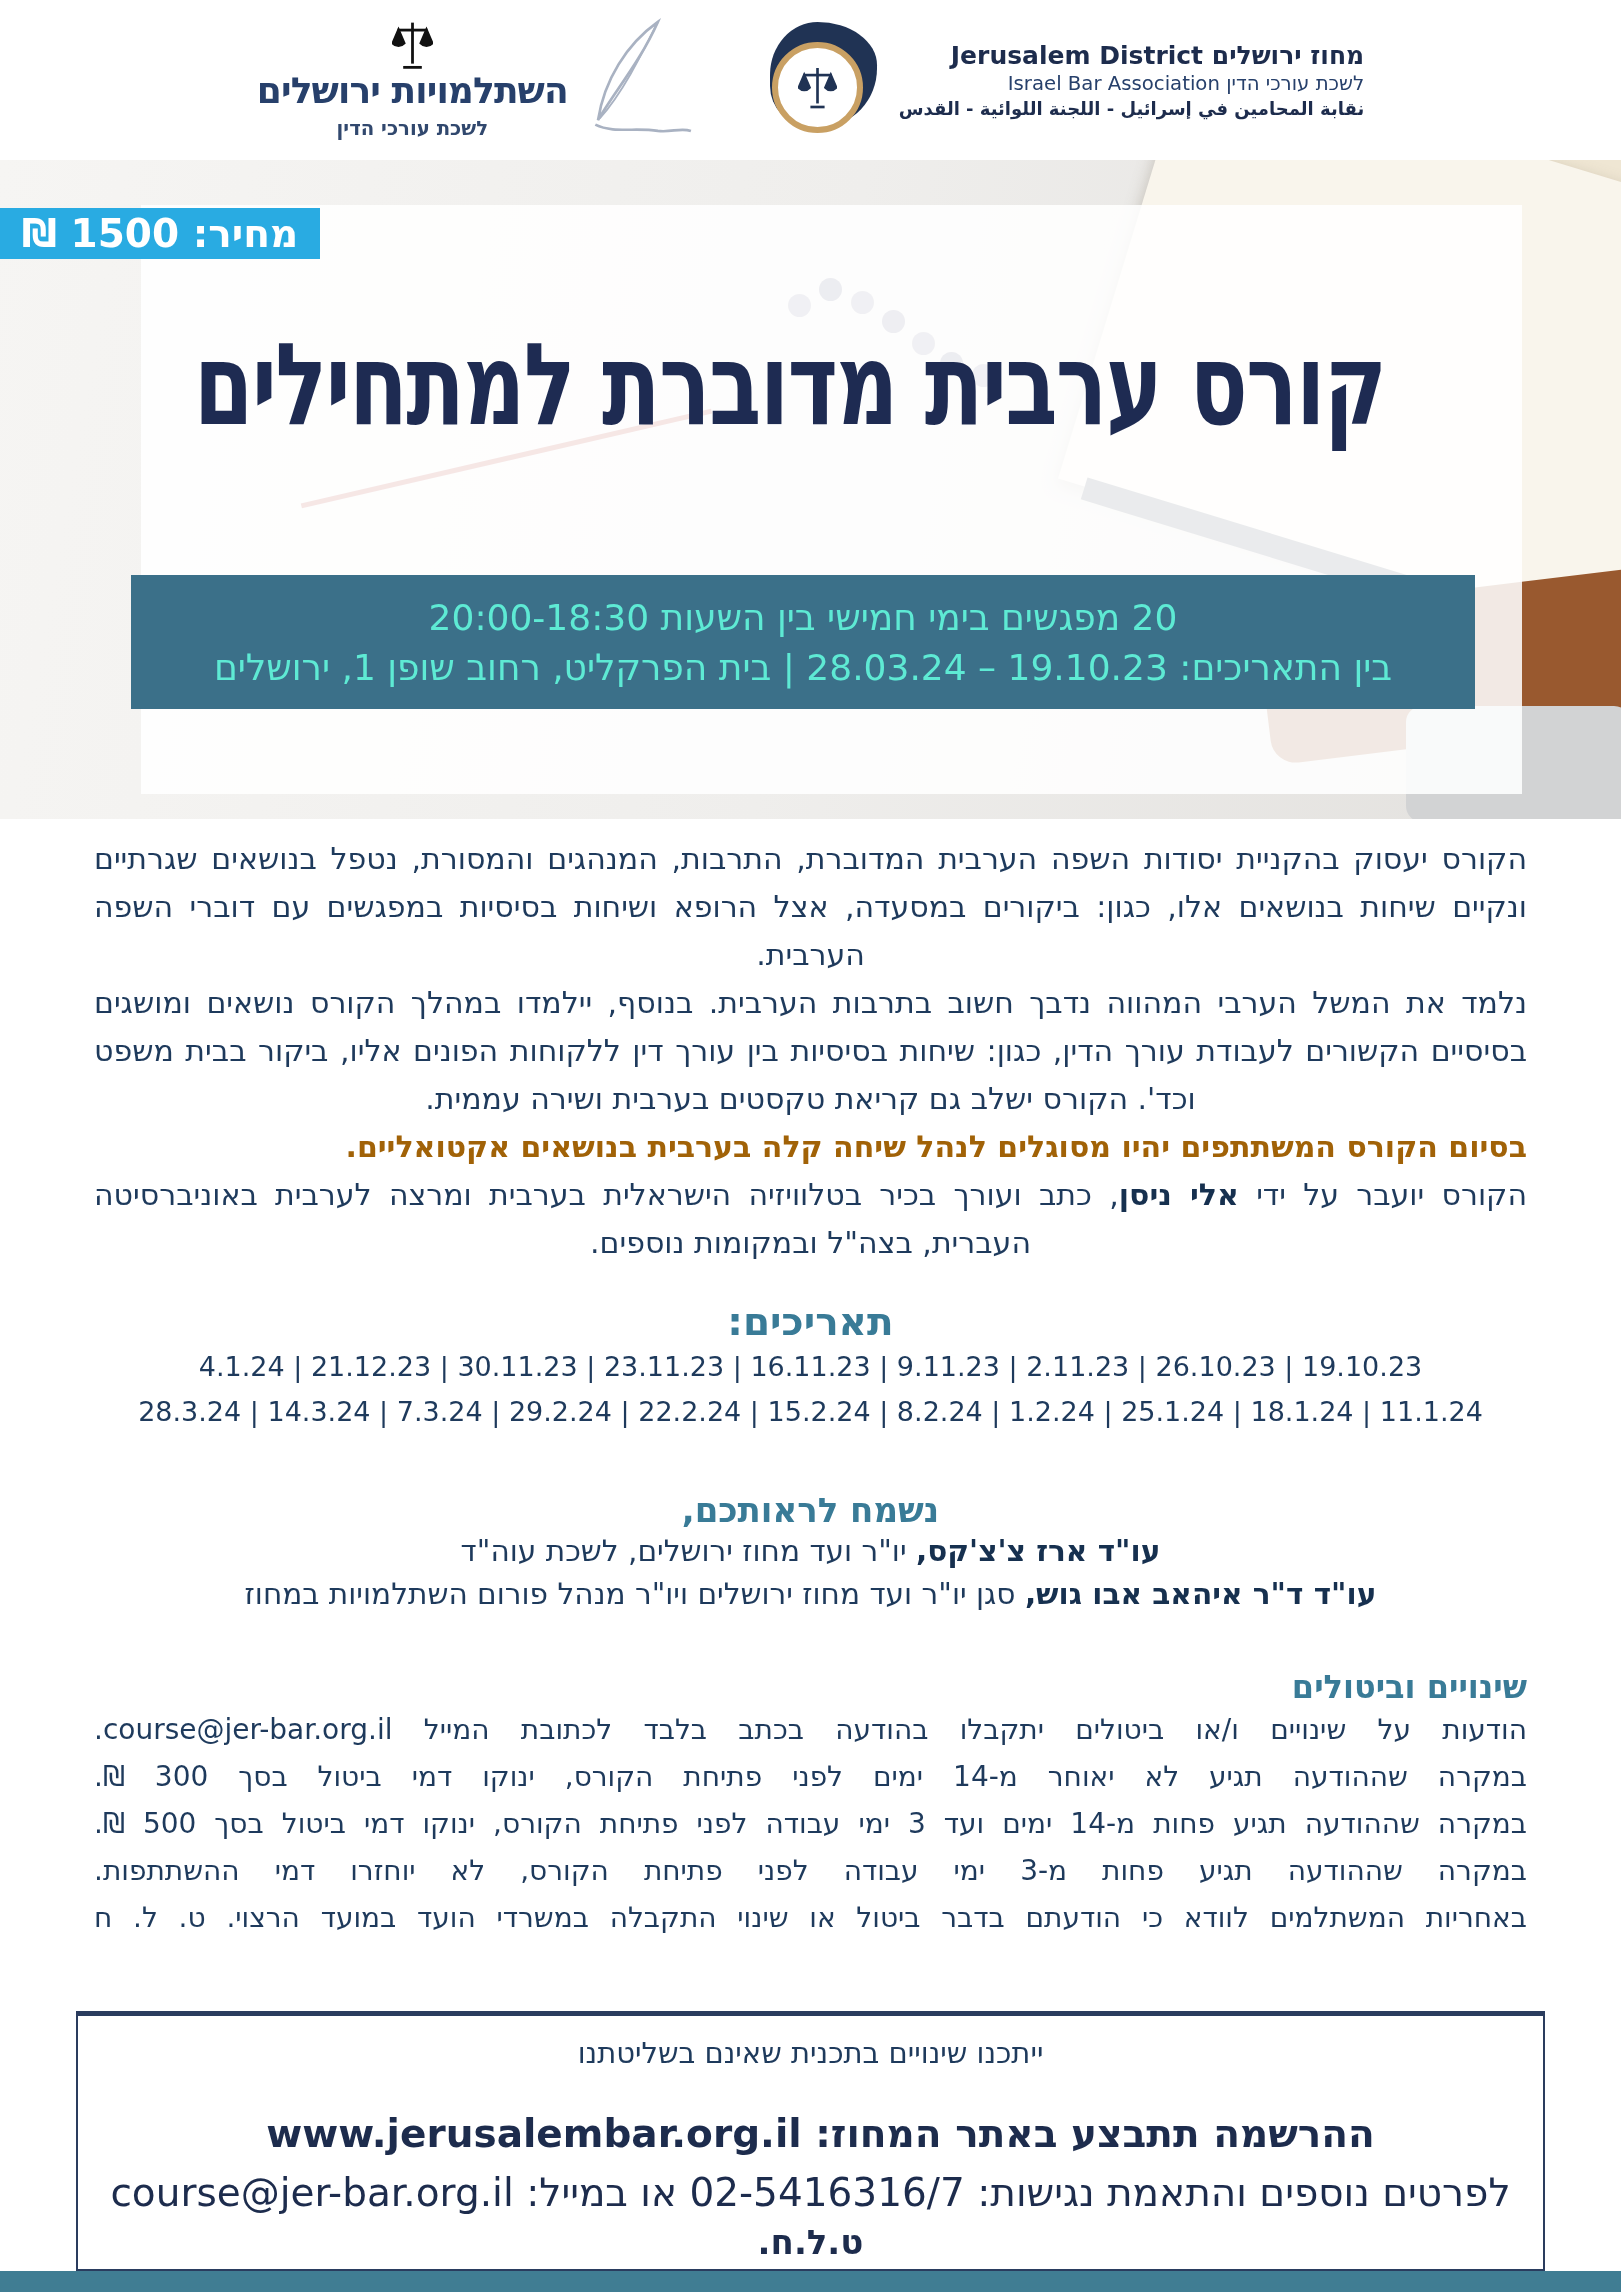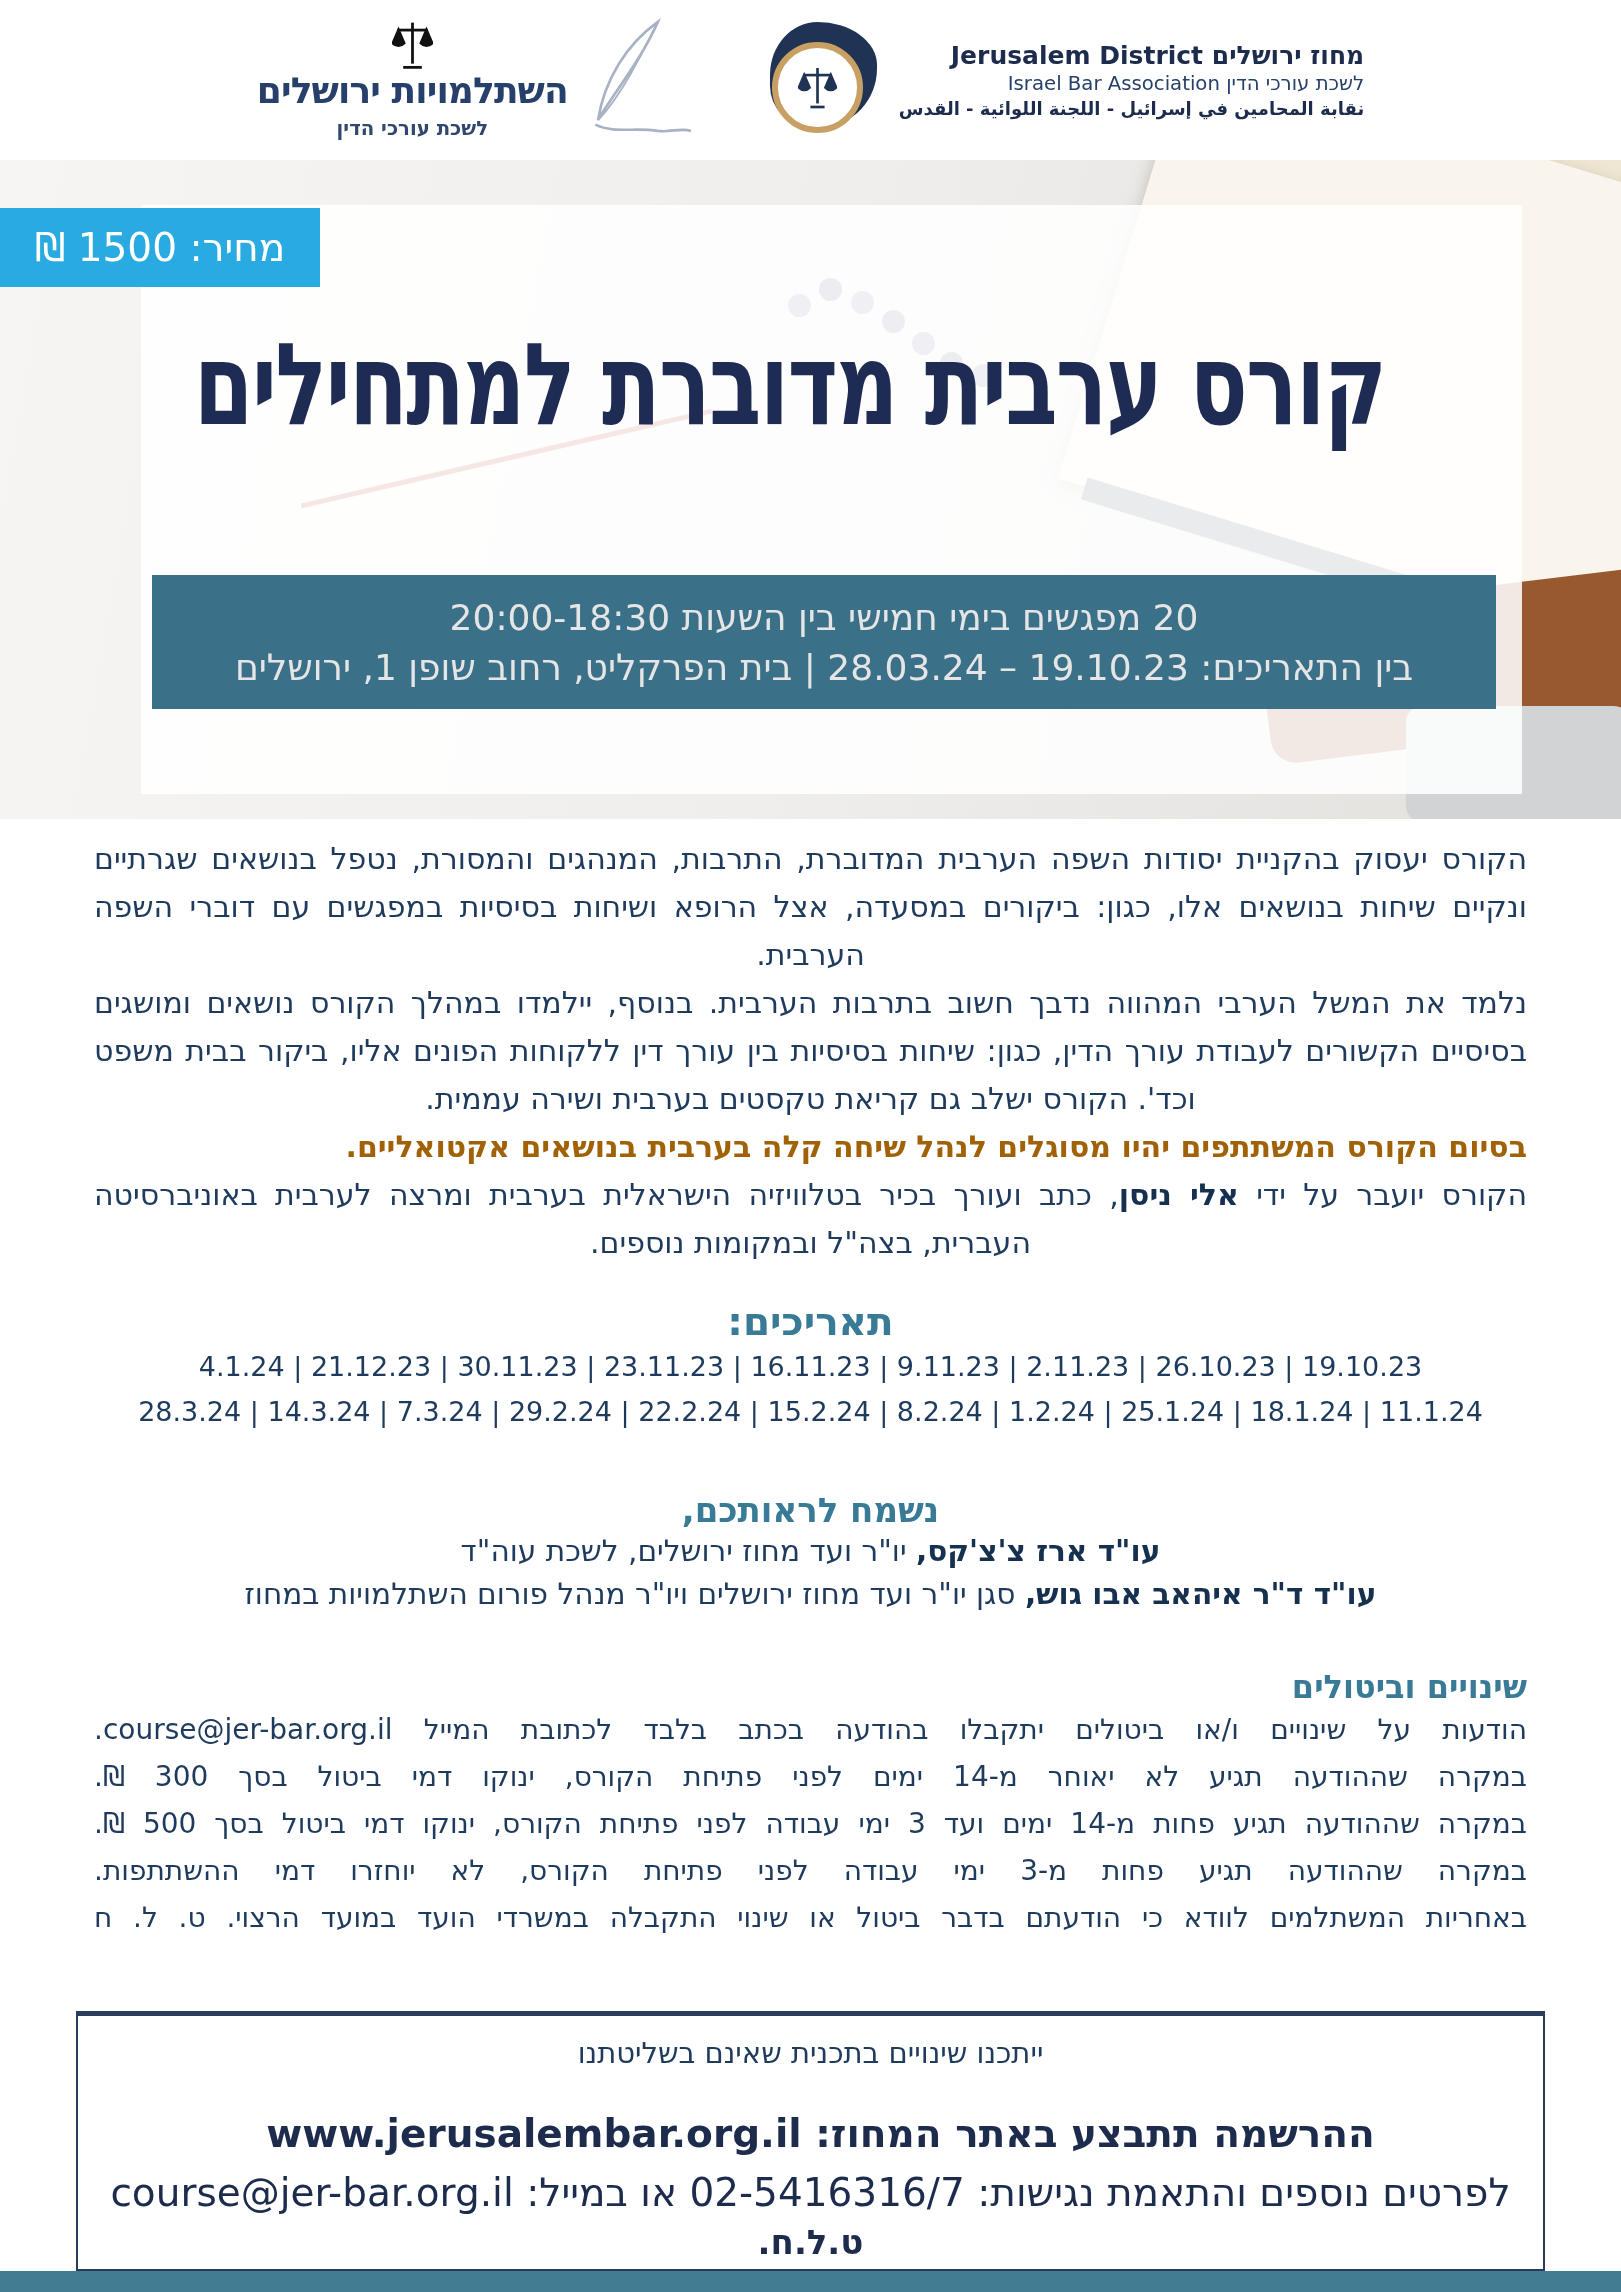--- a/index.html
+++ b/index.html
@@ -30,31 +30,31 @@
   .ph-base{position:absolute;inset:0;background:linear-gradient(100deg,#f6f5f3 0%,#efeeec 50%,#e2e0dd 100%);}
   .ph-page2{position:absolute;right:-134px;top:-54px;width:609px;height:484px;background:#efe6d3;transform:rotate(24deg);}
   .ph-page1{position:absolute;right:-63px;top:-36px;width:573px;height:448px;background:#f9f5ec;transform:rotate(17deg);box-shadow:0 5.4px 16px rgba(120,110,90,.35);}
   .ph-cover{position:absolute;right:81px;top:385px;width:466px;height:23px;background:#5d6672;transform:rotate(17deg);}
   .ph-stand{position:absolute;right:-36px;top:430px;width:394px;height:152px;background:#99592f;border-radius:25px;transform:rotate(-7deg);}
   .ph-cyl{position:absolute;right:-9px;top:546px;width:224px;height:116px;background:#d2d3d4;border-radius:16px;}
   .ph-redline{position:absolute;left:296px;top:296px;width:421px;height:5.4px;background:#b8463c;transform:rotate(-13deg);}
   .bead{position:absolute;width:23px;height:23px;border-radius:50%;}
   .overlay{position:absolute;left:141px;right:99px;top:45px;bottom:25px;background:rgba(255,255,255,.87);}
   .price-badge{
-    position:absolute;left:0;top:48px;width:320px;height:79px;background:#29abe2;
-    color:#fff;font-size:39px;font-weight:normal;display:flex;align-items:center;justify-content:center;
+    position:absolute;left:0;top:48px;width:320px;height:51px;background:#29abe2;
+    color:#fff;font-size:39px;font-weight:bold;display:flex;align-items:center;justify-content:center;
   }
   .hero-title{
     position:absolute;right:141px;left:99px;top:158px;margin:0;
     text-align:center;font-size:86px;font-weight:bold;color:#1e2b52;
     transform:scaleY(1.32);transform-origin:center top;letter-spacing:-1.8px;white-space:nowrap;
   }
   .info-box{
-    position:absolute;right:125px;top:415px;width:1344px;height:134px;background:#3b7089;
-    color:#e5e5e5;display:flex;flex-direction:column;align-items:center;justify-content:center;gap:9px;
+    position:absolute;right:146px;top:415px;width:1344px;height:134px;background:#3b7089;
+    color:#5eead4;display:flex;flex-direction:column;align-items:center;justify-content:center;gap:9px;
     font-size:36px;text-align:center;
   }
   
   .content{padding:16px 94px 0 94px;}
   .para{margin:0;font-size:30px;line-height:48px;text-align:justify;text-align-last:center;}
   .bold-line{margin:0;font-size:30px;line-height:48px;font-weight:bold;color:#a16207;text-align:right;}
   .para strong{color:#16304f;}
   .teal-heading{margin:0;color:#397b97;font-weight:bold;}
   .h-dates{margin-top:32px;font-size:39px;text-align:center;}
   .dates-row{direction:ltr;text-align:center;font-size:27px;line-height:45px;white-space:nowrap;color:#1e3a5c;}

